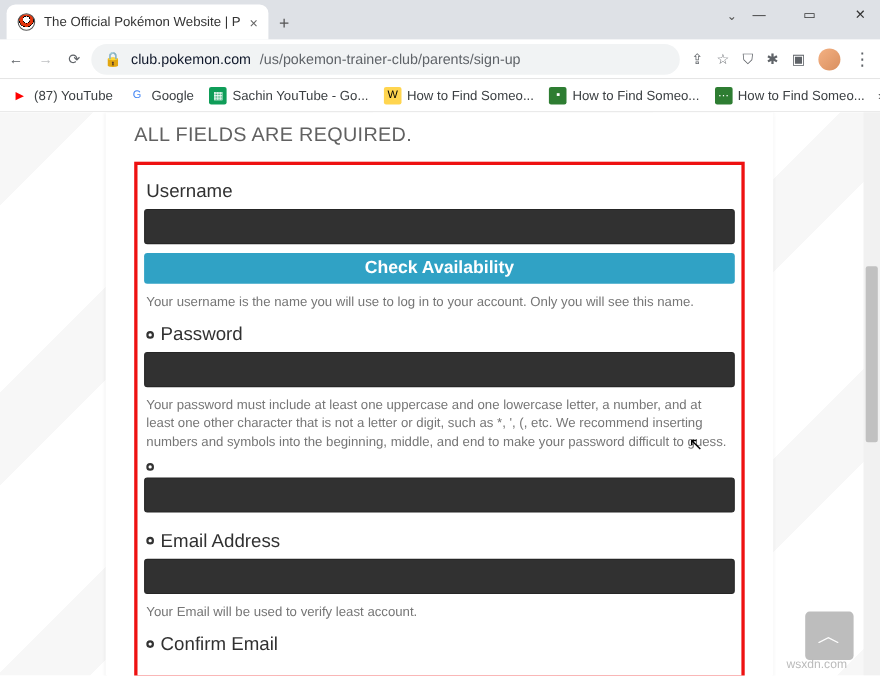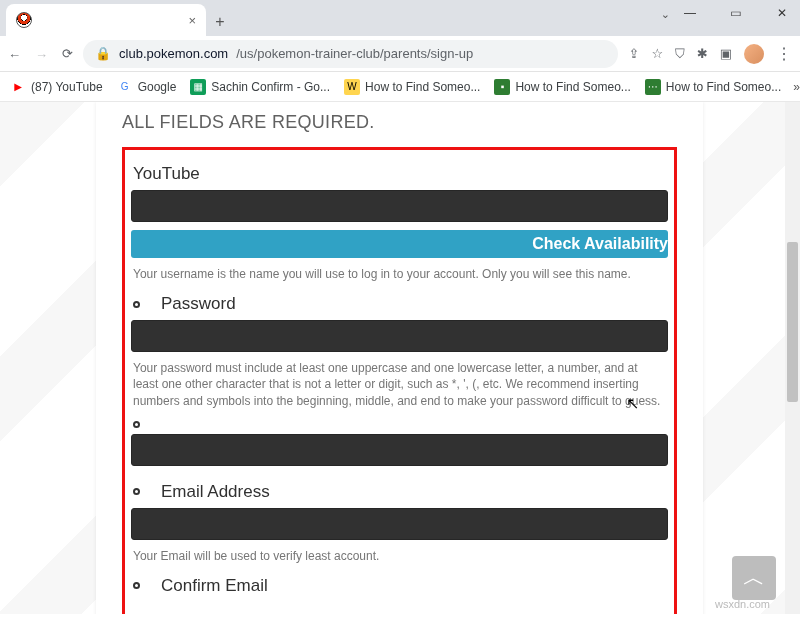--- a/index.html
+++ b/index.html
@@ -29,24 +29,24 @@
     .bm .ic { width:16px; height:16px; display:inline-flex; align-items:center; justify-content:center; font-size:10px; border-radius:2px; }
     .bm .more { margin-left:auto; color:#555; }
     
     .viewport { position:relative; height:512px; background:#fff; overflow:hidden; }
     .diag { position:absolute; inset:0; background:
       repeating-linear-gradient(135deg, rgba(0,0,0,0.03) 0 60px, transparent 60px 180px); }
     .container { position:absolute; left:96px; top:0; width:607px; background:#fff; box-shadow:0 0 4px rgba(0,0,0,0.08); padding:10px 26px 30px; }
     .req { font-size:18px; color:#616161; letter-spacing:0.3px; margin-bottom:14px; }
     .redbox { border:3px solid #e11; padding:8px 6px 12px; }
     .field-label { font-size:17px; color:#313131; margin:6px 0 6px 2px; font-family:"Segoe UI",Arial,sans-serif; }
-    .dot-label { display:flex; align-items:center; gap:21px; }
+    .dot-label { display:flex; align-items:center; gap:6px; }
     .dot { width:7px; height:7px; border-radius:50%; border:2px solid #333; }
     .inp { width:100%; height:32px; background:#313131; border:1px solid #262626; color:#fff; border-radius:3px; padding:0 8px; font-size:14px; margin-bottom:4px; }
-    .check-btn { width:100%; height:28px; background:#30a2c5; color:#fff; border:none; font-weight:bold; font-size:16px; border-radius:3px; cursor:pointer; margin:4px 0;text-align:right; }
+    .check-btn { width:100%; height:28px; background:#30a2c5; color:#fff; border:none; font-weight:bold; font-size:16px; border-radius:3px; cursor:pointer; margin:4px 0; }
     .hint { font-size:12px; color:#767676; line-height:1.35; margin:4px 2px 12px; }
     
     .sbar { position:absolute; right:0; top:0; width:15px; height:100%; background:#f1f1f1; }
     .sthumb { position:absolute; right:2px; top:140px; width:11px; height:160px; background:#c1c1c1; border-radius:2px; }
     
     .btop { position:absolute; right:24px; bottom:14px; width:44px; height:44px; background:#bdbdbd; border-radius:4px; display:flex; align-items:center; justify-content:center; color:#fff; font-size:22px; }
     
     .wm { position:absolute; right:30px; bottom:4px; font-size:11px; color:#bbb; }
     
     .cursor { position:absolute; left:626px; top:292px; font-size:16px; color:#000; }
@@ -57,20 +57,21 @@
 <div class="chev-down">⌄</div>
 <div class="win-btns">
   <span>—</span>
   <span>▭</span>
   <span>✕</span>
 </div>
 
 <div class="tabs">
   <div class="tab">
     <span class="favicon"></span>
+    <span>The Official Pokémon Website | P</span>
     <span class="tab-close">×</span>
   </div>
   <div class="newtab">+</div>
 </div>
 
 <div class="addr">
   <div class="nav">
     <span>←</span>
     <span style="opacity:.4">→</span>
     <span>⟳</span>
@@ -96,21 +97,21 @@
       <div class="item">
         <span class="ic" style="color: rgb(255, 0, 0); background: rgb(255, 255, 255);">▶</span>
         <span>(87) YouTube</span>
       </div>
       <div class="item">
         <span class="ic" style="color: rgb(66, 133, 244); background: rgb(255, 255, 255);">G</span>
         <span>Google</span>
       </div>
       <div class="item">
         <span class="ic" style="color: rgb(255, 255, 255); background: rgb(15, 157, 88);">▦</span>
-        <span>Sachin Confirm - Go...</span>
+        <span>Sachin YouTube - Go...</span>
       </div>
       <div class="item">
         <span class="ic" style="color: rgb(0, 0, 0); background: rgb(255, 213, 79);">W</span>
         <span>How to Find Someo...</span>
       </div>
       <div class="item">
         <span class="ic" style="color: rgb(255, 255, 255); background: rgb(46, 125, 50);">▪</span>
         <span>How to Find Someo...</span>
       </div>
       <div class="item">
@@ -120,21 +121,21 @@
     </div>
   <span class="more">»</span>
 </div>
 
 <div class="viewport">
   <div class="diag"></div>
   <div class="container">
     <div class="req">ALL FIELDS ARE REQUIRED.</div>
     <div class="redbox">
 
-      <div class="field-label">YouTube</div>
+      <div class="field-label">Username</div>
       <input class="inp" type="text" style="">
       <button class="check-btn">Check Availability</button>
       <div class="hint">Your username is the name you will use to log in to your account. Only you will see this name.</div>
 
       <div class="field-label dot-label">
           <span class="dot"></span>
           <span>Password</span>
         </div>
       <input class="inp" type="password" style="">
       <div class="hint">Your password must include at least one uppercase and one lowercase letter, a number, and at least one other character that is not a letter or digit, such as *, ', (, etc. We recommend inserting numbers and symbols into the beginning, middle, and end to make your password difficult to guess.</div>

